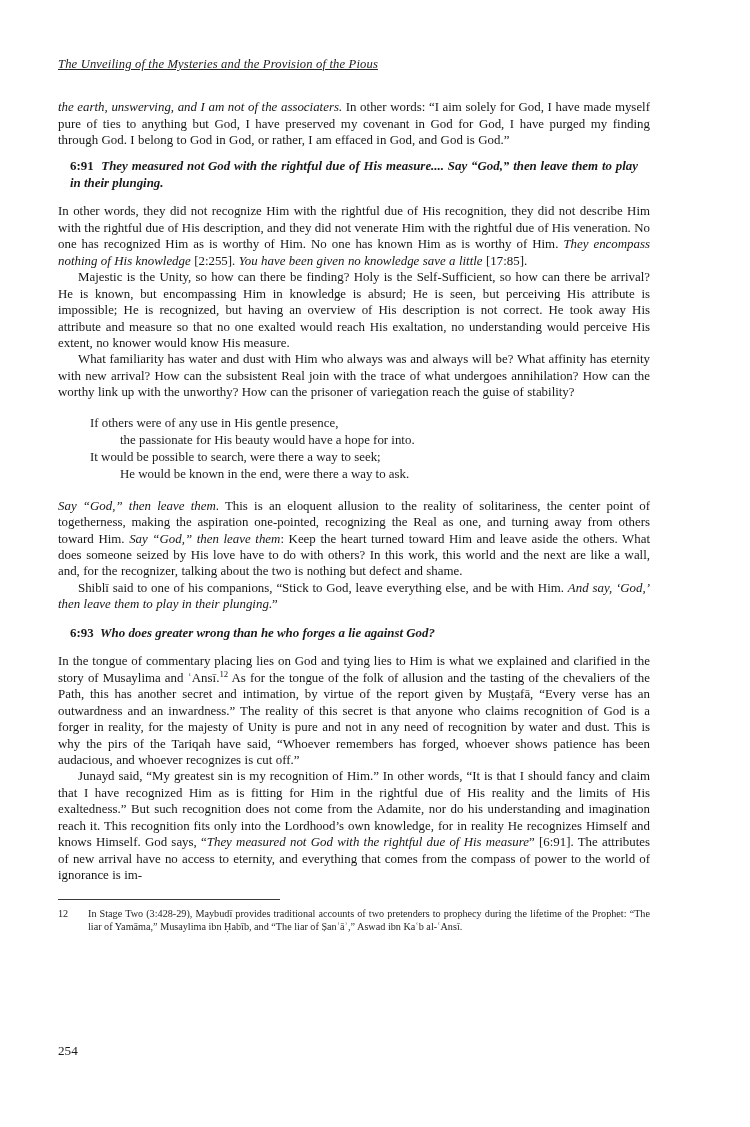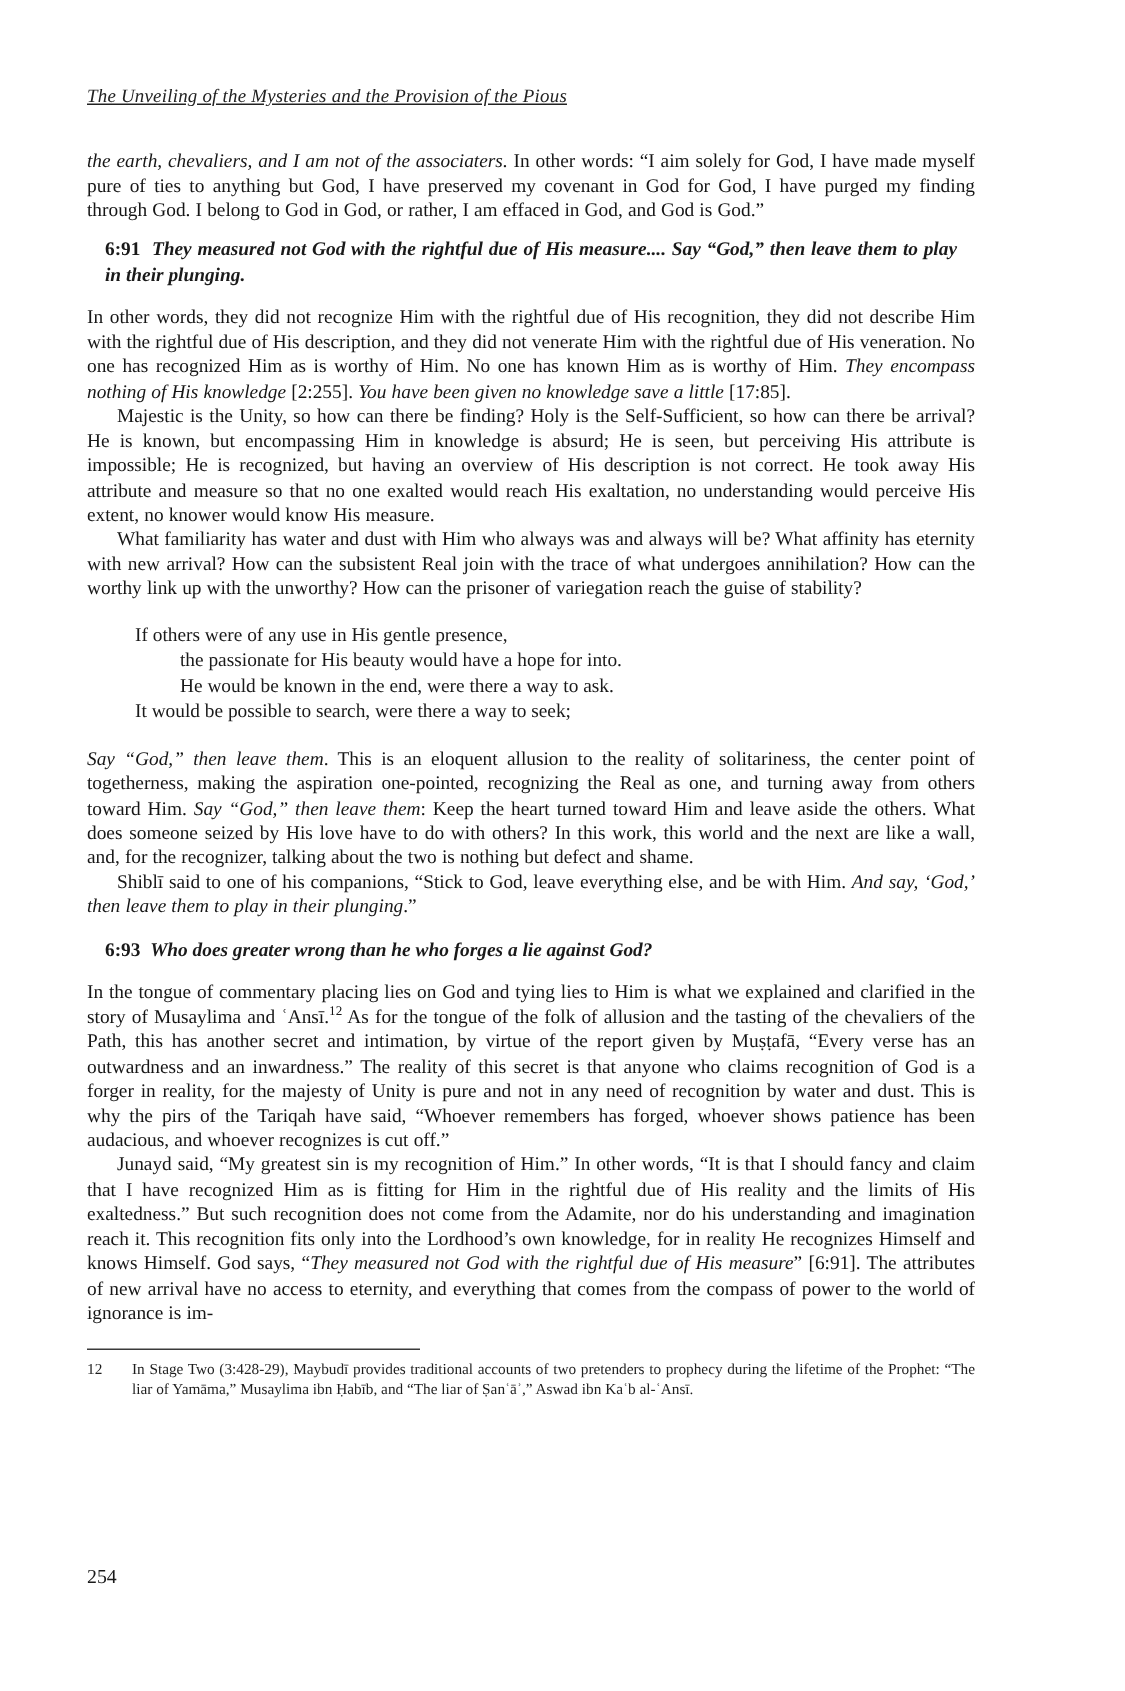--- a/index.html
+++ b/index.html
@@ -127,35 +127,35 @@
   }
 </style>
 </head>
 <body>
 
 <div class="page">
   <div class="content">
 
     <div class="running-head">The Unveiling of the Mysteries and the Provision of the Pious</div>
 
-    <p class="body first-after-head"><i>the earth, chevaliers, and I am not of the associaters.</i><span>  In other words:  “I aim solely for God, I have made myself pure of ties to anything but God, I have preserved my covenant in God for God, I have purged my finding through God.  I belong to God in God, or rather, I am effaced in God, and God is God.”</span></p>
+    <p class="body first-after-head"><i>the earth, unswerving, and I am not of the associaters.</i><span>  In other words:  “I aim solely for God, I have made myself pure of ties to anything but God, I have preserved my covenant in God for God, I have purged my finding through God.  I belong to God in God, or rather, I am effaced in God, and God is God.”</span></p>
 
     <p class="verse-head gap-above"><span class="vnum">6:91</span>&nbsp;&nbsp;<span>They measured not God with the rightful due of His measure.... Say “God,” then leave them to play in their plunging.</span></p>
 
     <p class="body gap-above"><span>In other words, they did not recognize Him with the rightful due of His recognition, they did not describe Him with the rightful due of His description, and they did not venerate Him with the rightful due of His veneration.  No one has recognized Him as is worthy of Him.  No one has known Him as is worthy of Him. </span><i>They encompass nothing of His knowledge</i><span> [2:255].  </span><i>You have been given no knowledge save a little</i><span> [17:85].</span></p>
 
     <p class="body indent">Majestic is the Unity, so how can there be finding?  Holy is the Self-Sufficient, so how can there be arrival?  He is known, but encompassing Him in knowledge is absurd; He is seen, but perceiving His attribute is impossible; He is recognized, but having an overview of His description is not correct.  He took away His attribute and measure so that no one exalted would reach His exaltation, no understanding would perceive His extent, no knower would know His measure.</p>
 
     <p class="body indent">What familiarity has water and dust with Him who always was and always will be?  What affinity has eternity with new arrival?  How can the subsistent Real join with the trace of what undergoes annihilation? How can the worthy link up with the unworthy?  How can the prisoner of variegation reach the guise of stability?</p>
 
     <div class="poem gap-above" style="margin-top:14px;margin-bottom:14px;">
       <div class="line">If others were of any use in His gentle presence,</div>
       <div class="line sub">the passionate for His beauty would have a hope for into.</div>
+      <div class="line">It would be possible to search, were there a way to seek;</div>
       <div class="line sub">He would be known in the end, were there a way to ask.</div>
-      <div class="line">It would be possible to search, were there a way to seek;</div>
     </div>
 
     <p class="body"><i>Say “God,” then leave them</i><span>. This is an eloquent allusion to the reality of solitariness, the center point of togetherness, making the aspiration one-pointed, recognizing the Real as one, and turning away from others toward Him.  </span><i>Say “God,” then leave them</i><span>:  Keep the heart turned toward Him and leave aside the others.  What does someone seized by His love have to do with others?  In this work, this world and the next are like a wall, and, for the recognizer, talking about the two is nothing but defect and shame.</span></p>
 
     <p class="body indent"><span>Shiblī said to one of his companions, “Stick to God, leave everything else, and be with Him. </span><i>And say, ‘God,’ then leave them to play in their plunging</i><span>.”</span></p>
 
     <p class="verse-head gap-above" style="margin-top:12px;"><span class="vnum">6:93</span>&nbsp;&nbsp;<span>Who does greater wrong than he who forges a lie against God?</span></p>
 
     <p class="body gap-above"><span>In the tongue of commentary placing lies on God and tying lies to Him is what we explained and clarified in the story of Musaylima and ʿAnsī.</span><sup class="fnref">12</sup><span>  As for the tongue of the folk of allusion and the tasting of the chevaliers of the Path, this has another secret and intimation, by virtue of the report given by Muṣṭafā, “Every verse has an outwardness and an inwardness.”  The reality of this secret is that anyone who claims recognition of God is a forger in reality, for the majesty of Unity is pure and not in any need of recognition by water and dust.  This is why the pirs of the Tariqah have said, “Whoever remembers has forged, whoever shows patience has been audacious, and whoever recognizes is cut off.”</span></p>
 

